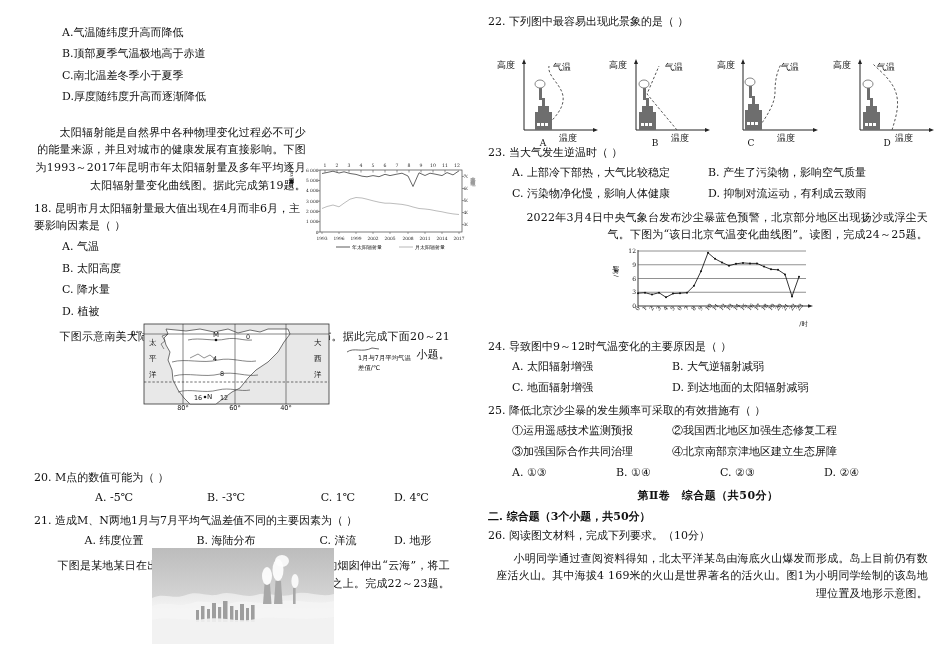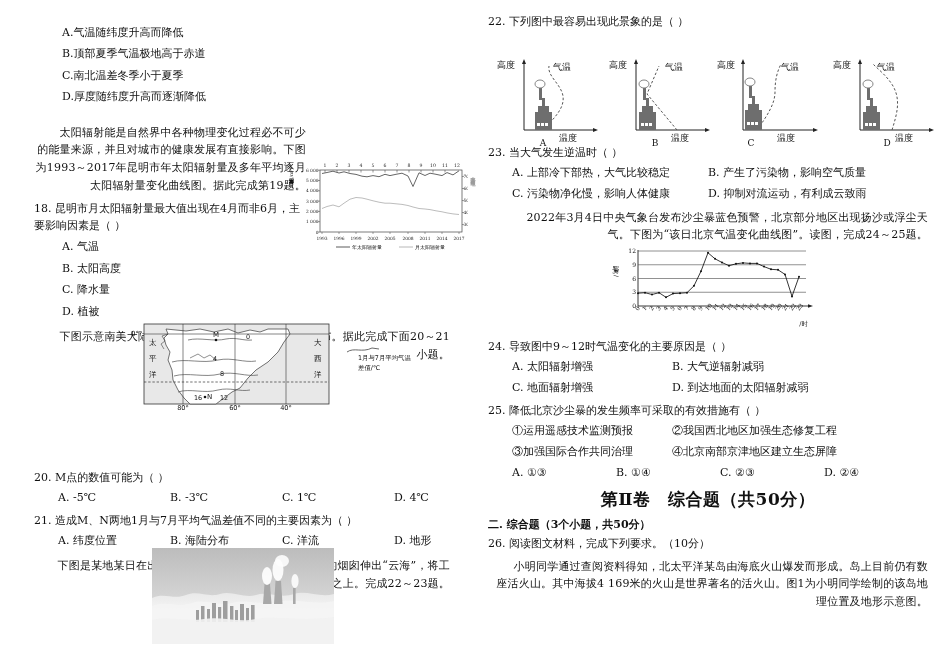--- a/index.html
+++ b/index.html
@@ -29,21 +29,21 @@
   .para {
     text-indent: 2em;
     line-height: 1.6;
     margin: 0 0 2px 0;
     font-family: "DejaVu Serif", "Liberation Serif", serif;
   }
   .narrow { letter-spacing: .2px; text-align: right; }
 
   .opt-row { display: flex; padding-left: 24px; line-height: 1.9; }
   .opt-row > span { display: inline-block; }
-  .w1 { width: 112px; }
+  .w1 { width: 112px; text-align: center; }
   .w2 { width: 104px; }
 
   .vert-opts span { display: block; padding-left: 28px; line-height: 1.95; }
 
   
   .fig-solar {
     position: absolute;
     left: 292px; top: 160px;
     width: 176px; height: 96px;
   }
@@ -120,21 +120,21 @@
     color: #9a9a9a;
     writing-mode: vertical-rl;
     white-space: nowrap;
     letter-spacing: 0.5px;
   }
 
   .centerhead {
     text-align: center;
     font-weight: bold;
     margin: 4px 0 6px 0;
-    font-size: 17px;
+    font-size: 11px;
     letter-spacing: .5px;
   }
   .sechead {
     font-weight: bold;
     margin: 0 0 3px 0;
     font-size: 11px;
   }
 </style>
 </head>
 <body>

